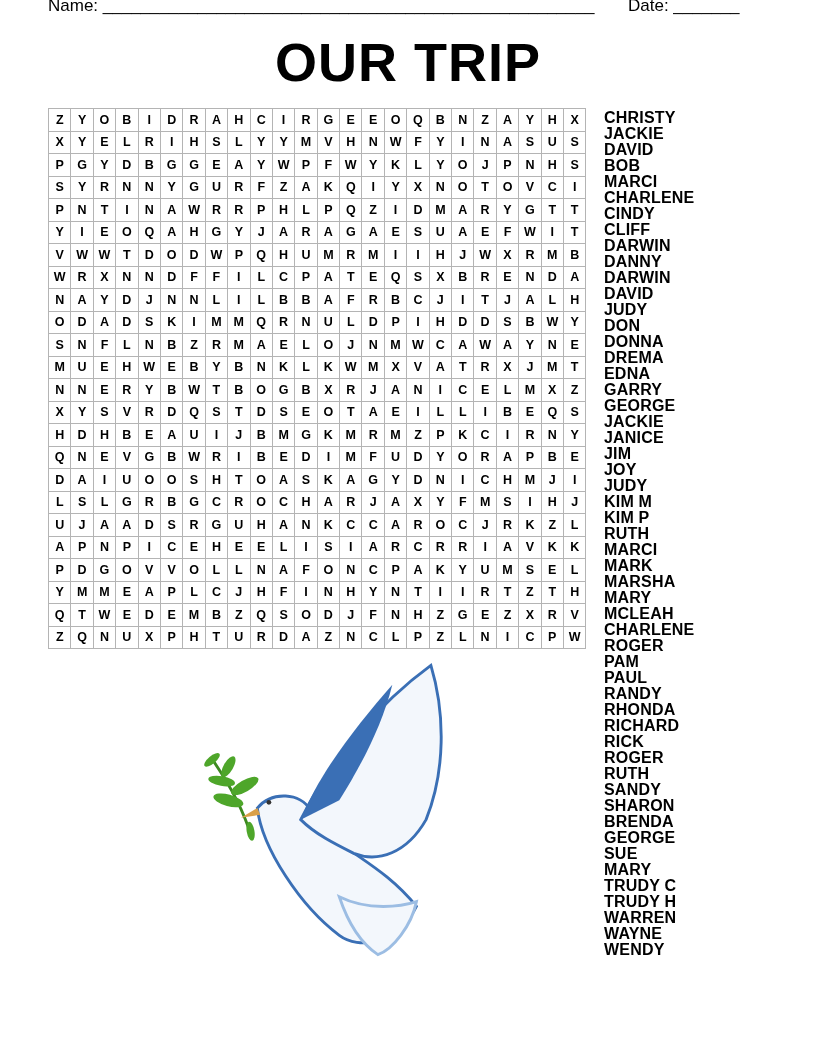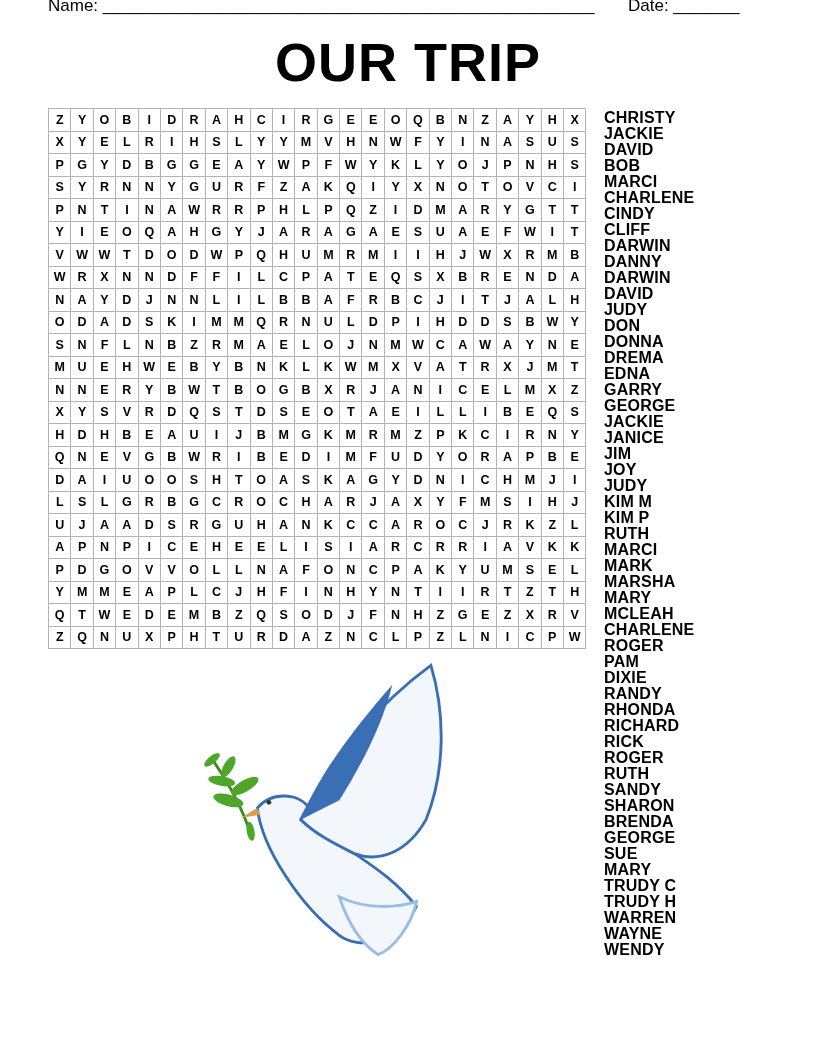--- a/index.html
+++ b/index.html
@@ -679,21 +679,21 @@
     <li>KIM P</li>
     <li>RUTH</li>
     <li>MARCI</li>
     <li>MARK</li>
     <li>MARSHA</li>
     <li>MARY</li>
     <li>MCLEAH</li>
     <li>CHARLENE</li>
     <li>ROGER</li>
     <li>PAM</li>
-    <li>DIXIE</li>
+    <li>PAUL</li>
     <li>RANDY</li>
     <li>RHONDA</li>
     <li>RICHARD</li>
     <li>RICK</li>
     <li>ROGER</li>
     <li>RUTH</li>
     <li>SANDY</li>
     <li>SHARON</li>
     <li>BRENDA</li>
     <li>GEORGE</li>

